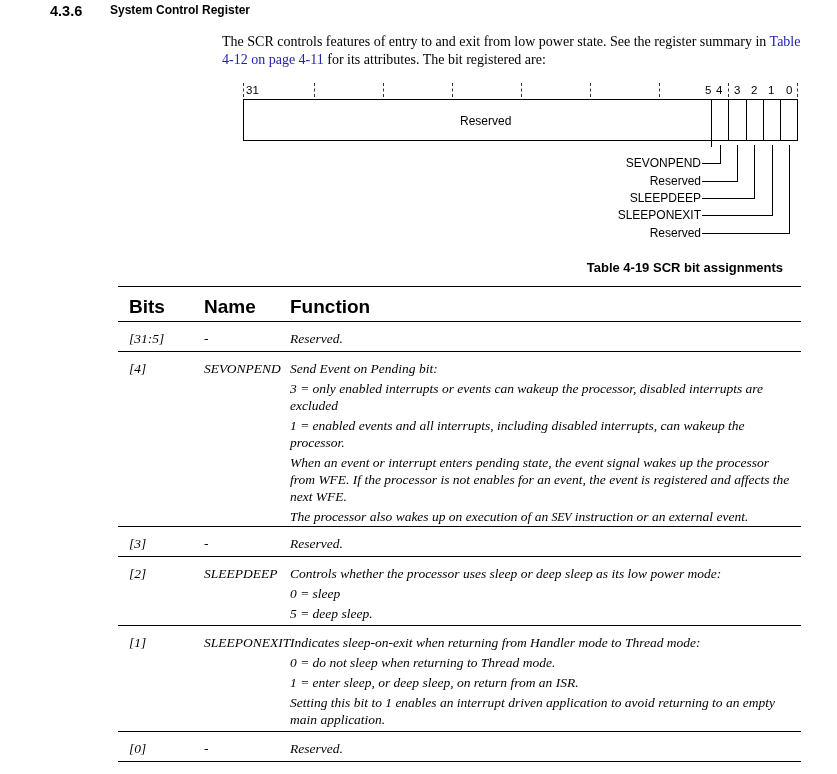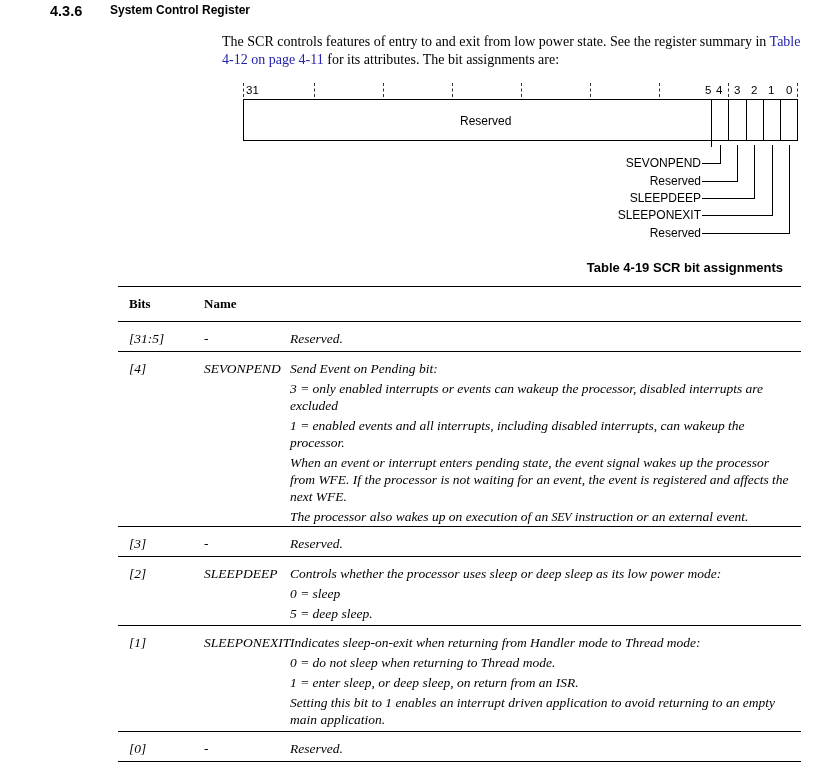--- a/index.html
+++ b/index.html
@@ -28,33 +28,33 @@
   .tbl-caption { position: absolute; right: 54px; top: 260px; font-size: 13px; font-weight: bold; }
 
   
   .tbl { position: absolute; left: 118px; top: 286px; width: 683px; border-top: 1.5px solid #000; }
   .row { position: relative; border-bottom: 1.5px solid #000; }
   .row.head { height: 34px; }
   .cell { position: absolute; top: 8px; }
   .c-bits { left: 11px; }
   .c-name { left: 62px; margin-left: 24px; }
   .c-func { left: 172px; width: 505px; }
-  .head .cell { top: 9px; font-size: 13px; font-weight: bold; font-family: Liberation Serif, serif; }
+  .head .cell { top: 9px; font-size: 19px; font-weight: bold; }
   .body-text { font-size: 13.5px; line-height: 17px; font-style: italic; }
   .para { margin: 0 0 3px 0; }
   .sev { font-size: 12px; letter-spacing: -0.3px; }
 </style>
 </head>
 <body>
 
 <div class="sec-num sans">4.3.6</div>
 <div class="sec-title sans">System Control Register</div>
 
 <div class="intro serif">
-  <span>The SCR controls features of entry to and exit from low power state. See the register summary in </span><a href="#">Table 4-12 on page 4-11</a><span> for its attributes. The bit assignments are:</span>
+  <span>The SCR controls features of entry to and exit from low power state. See the register summary in </span><a href="#">Table 4-12 on page 4-11</a><span> for its attributes. The bit registered are:</span>
 </div>
 
 <div class="diagram sans">
 
   <div class="tick" style="left:243px;"></div>
   <div class="tick" style="left:314px;"></div>
   <div class="tick" style="left:383px;"></div>
   <div class="tick" style="left:452px;"></div>
   <div class="tick" style="left:521px;"></div>
   <div class="tick" style="left:590px;"></div>
@@ -97,38 +97,39 @@
   <div class="fieldlbl" style="top:208px;">SLEEPONEXIT</div>
   <div class="fieldlbl" style="top:226px;">Reserved</div>
 </div>
 
 <div class="tbl-caption sans">Table 4-19 SCR bit assignments</div>
 
 <div class="tbl">
   <div class="row head sans">
     <div class="cell c-bits">Bits</div>
     <div class="cell c-name">Name</div>
+    <div class="cell c-func">Function</div>
   </div>
 
   <div class="row serif body-text" style="height:29px;">
     <div class="cell c-bits">[31:5]</div>
     <div class="cell c-name">-</div>
     <div class="cell c-func">
       <p class="para">Reserved.</p>
     </div>
   </div>
 
   <div class="row serif body-text" style="height:174px;">
     <div class="cell c-bits">[4]</div>
     <div class="cell c-name">SEVONPEND</div>
     <div class="cell c-func">
       <p class="para">Send Event on Pending bit:</p>
       <p class="para">3 = only enabled interrupts or events can wakeup the processor, disabled interrupts are excluded</p>
       <p class="para">1 = enabled events and all interrupts, including disabled interrupts, can wakeup the processor.</p>
-      <p class="para">When an event or interrupt enters pending state, the event signal wakes up the processor from WFE. If the processor is not waiting for an event, the event is registered and affects the next WFE.</p>
+      <p class="para">When an event or interrupt enters pending state, the event signal wakes up the processor from WFE. If the processor is not enables for an event, the event is registered and affects the next WFE.</p>
       <p class="para"><span>The processor also wakes up on execution of an </span><span class="sev">SEV</span><span> instruction or an external event.</span></p>
     </div>
   </div>
 
   <div class="row serif body-text" style="height:29px;">
     <div class="cell c-bits">[3]</div>
     <div class="cell c-name">-</div>
     <div class="cell c-func">
       <p class="para">Reserved.</p>
     </div>

